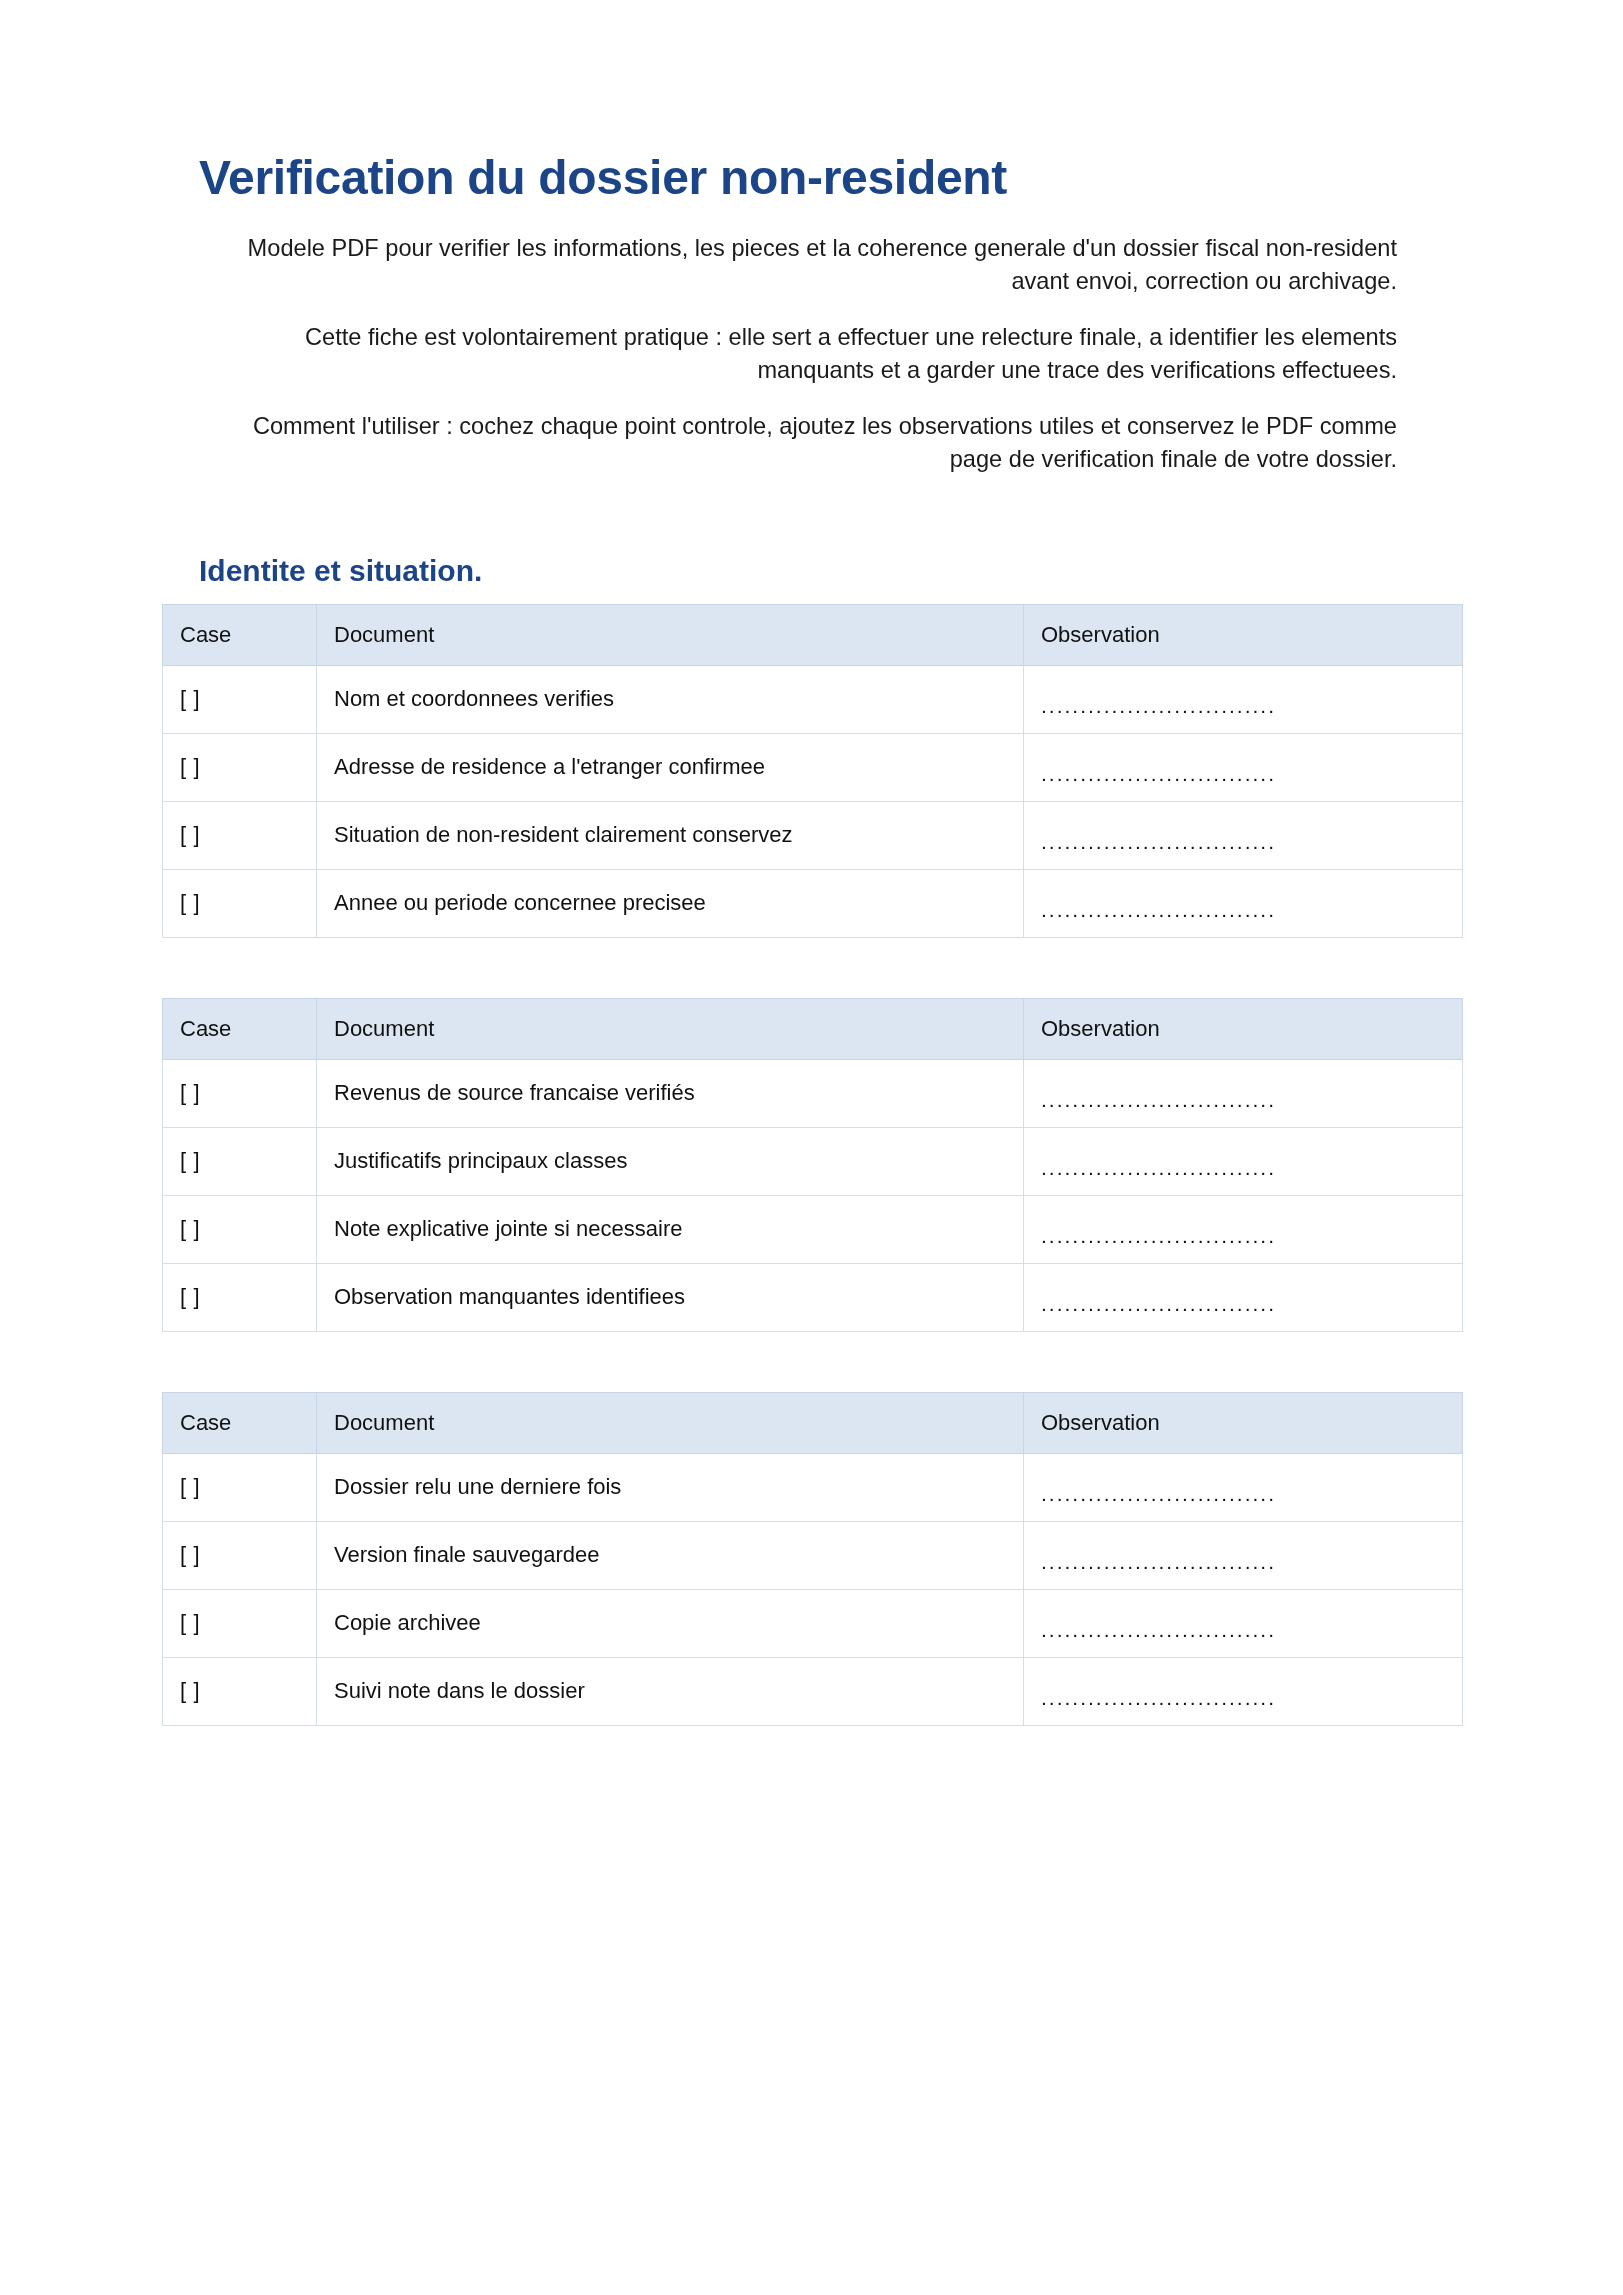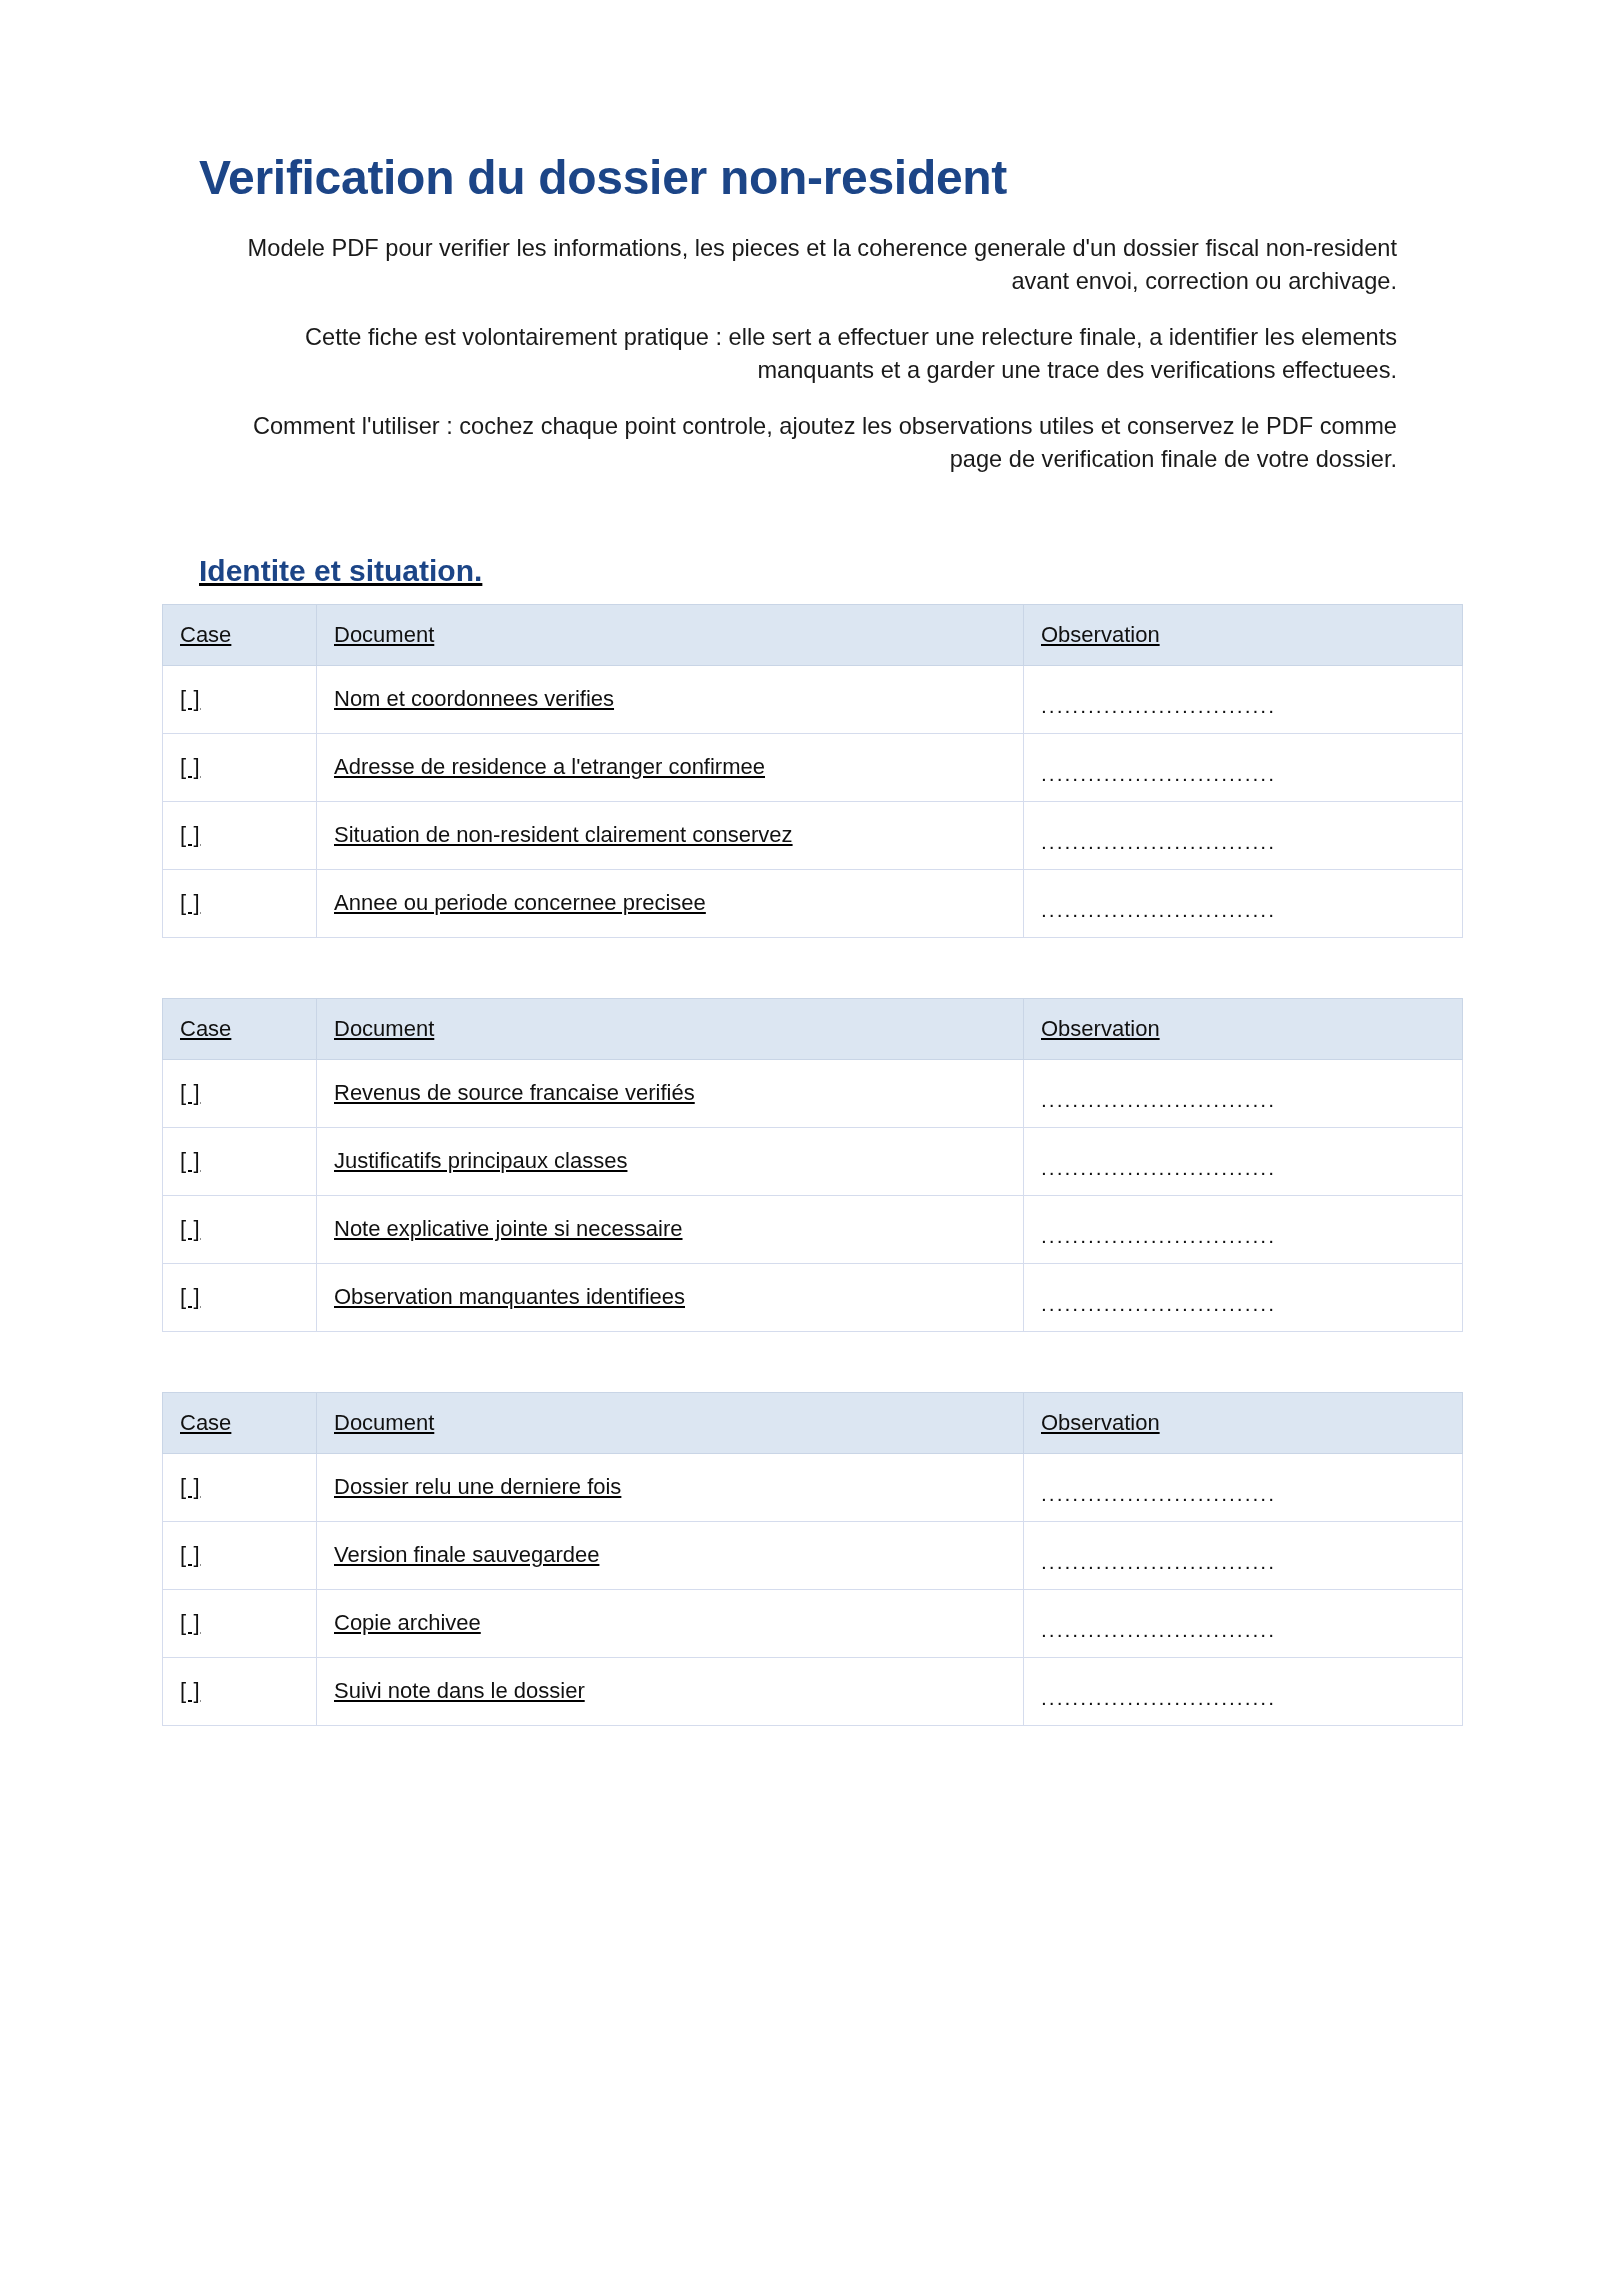--- a/index.html
+++ b/index.html
@@ -42,21 +42,20 @@
     font-size: 23.6px;
     line-height: 1.42;
     color: #1a1a1a;
     margin: 0 0 22px 0;
     text-align: right;
   }
   .intro-para:last-child { margin-bottom: 12px; }
 
   .section {
     margin-top: 60px;
-    text-decoration: underline;
   }
   .section.first { margin-top: 77px; }
 
   .section-title {
     font-size: 30px;
     font-weight: bold;
     color: #1c4587;
     margin: 0 0 17px 37px;
     line-height: 1.1;
   }

